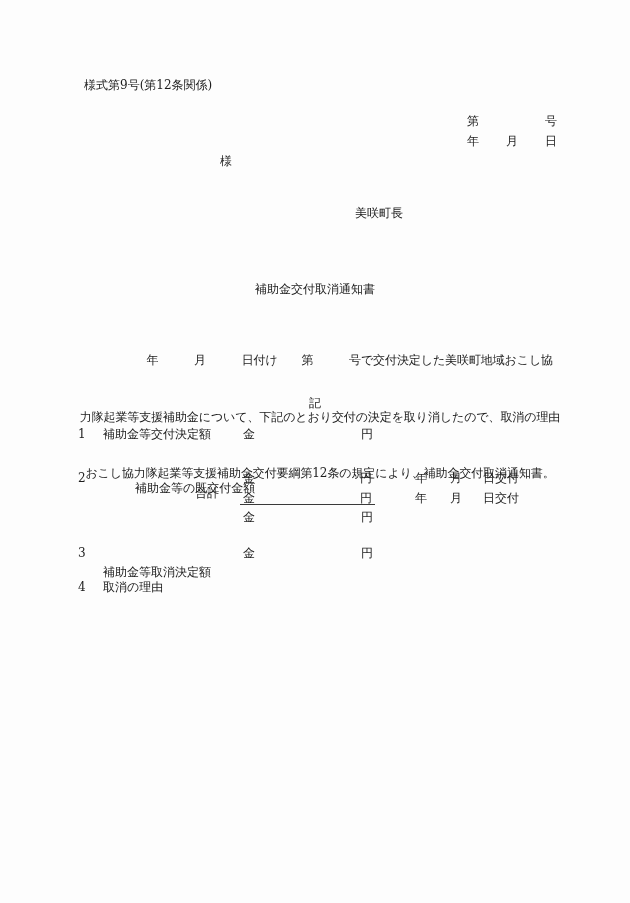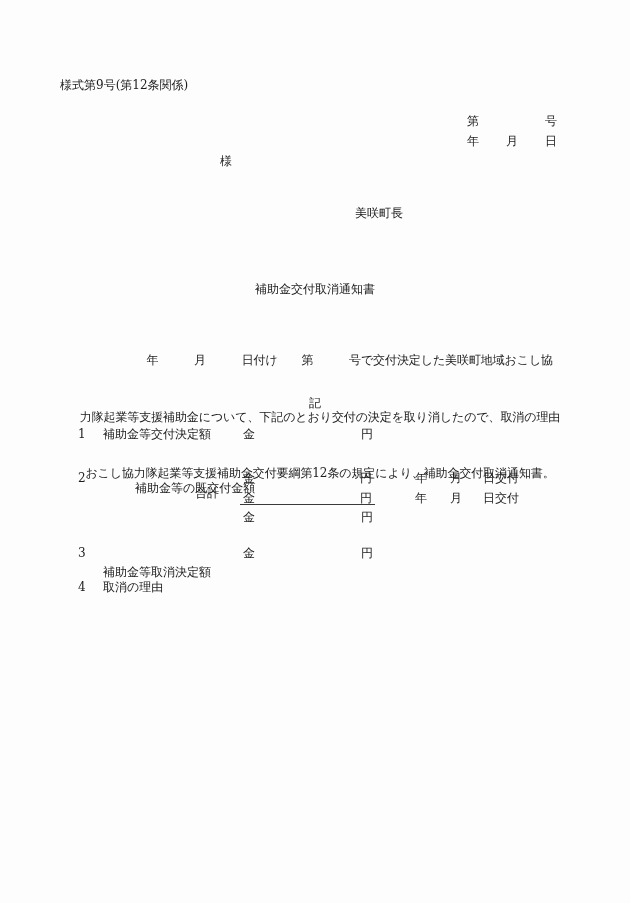--- a/index.html
+++ b/index.html
@@ -25,21 +25,21 @@
     position: absolute;
     height: 1px;
     background: #3a3a3a;
   }
 </style>
 </head>
 <body>
 
 <div class="page">
 
-  <div class="abs" style="left:60px; top:78px;">様式第9号(第12条関係)</div>
+  <div class="abs" style="left:84px; top:78px;">様式第9号(第12条関係)</div>
 
   <div class="abs flex-between" style="left:467px; top:114px; width:90px;">
     <span>第</span>
     <span>号</span>
   </div>
 
   <div class="abs flex-between" style="left:467px; top:134px; width:90px;">
     <span>年</span>
     <span>月</span>
     <span>日</span>

